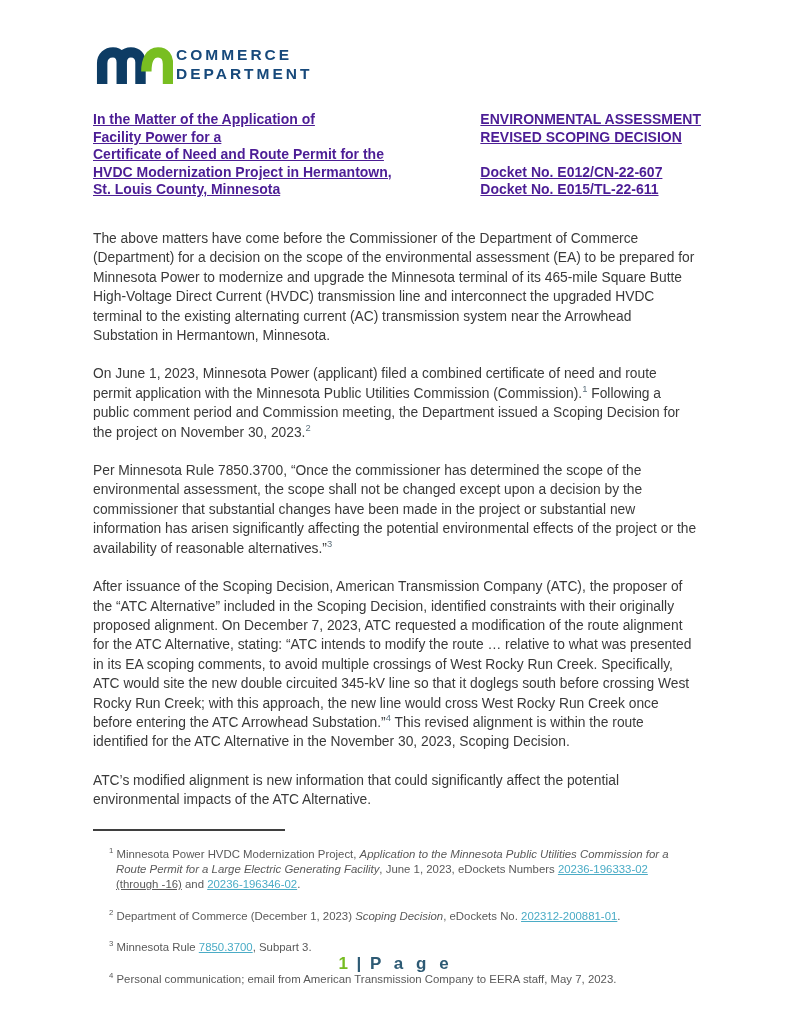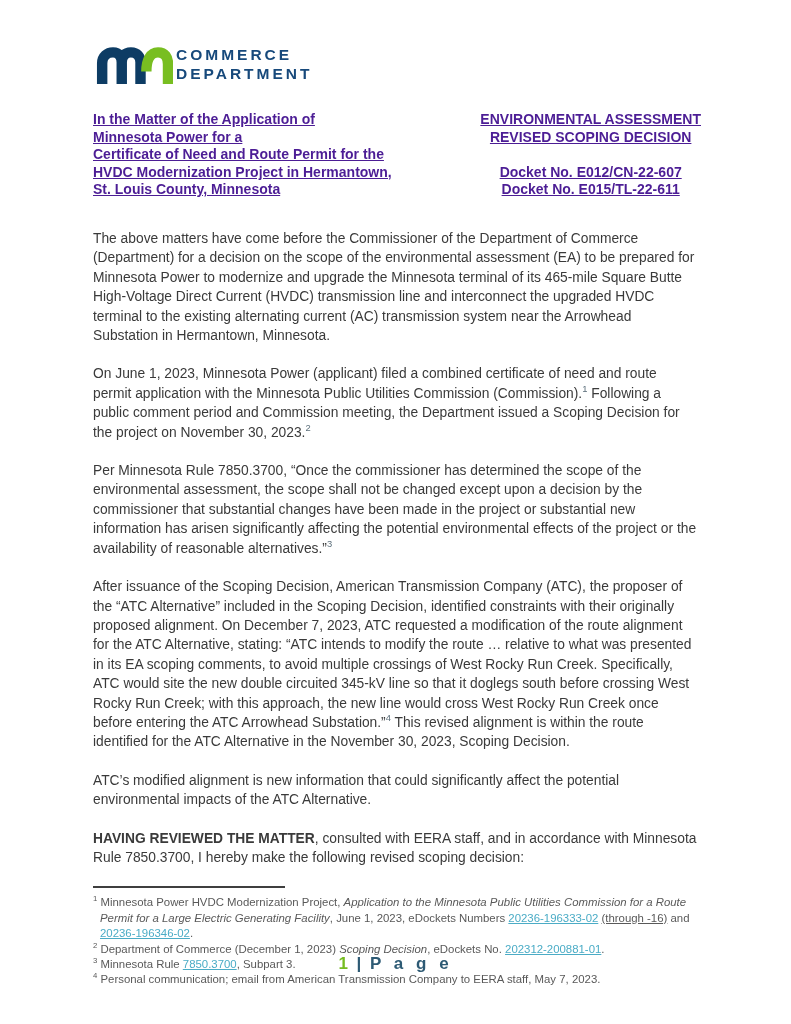--- a/index.html
+++ b/index.html
@@ -5,33 +5,33 @@
   html,body{margin:0;padding:0;background:#e8e8e8;}
   .page{position:relative;width:791px;height:1024px;margin:0 auto;background:#ffffff;
         font-family:"Liberation Sans",sans-serif;color:#3a3a3a;overflow:hidden;}
   
   .logo{position:absolute;left:93px;top:36px;display:flex;align-items:flex-start;gap:3px;}
   .logo-text{color:#17497b;font-weight:bold;font-size:15.5px;letter-spacing:3px;line-height:19px;padding-top:9px;}
   
   .caption{position:absolute;left:93px;top:111px;width:608px;display:flex;justify-content:space-between;
            font-weight:bold;color:#4c1d95;font-size:14px;line-height:17.6px;text-decoration:underline;}
   .caption .col div{min-height:17.6px;white-space:nowrap;}
-  .caption .right{text-align:center;margin-left:28px;}
+  .caption .right{text-align:left;margin-left:28px;}
   
   .content{position:absolute;left:93px;top:229px;width:612px;font-size:13.8px;line-height:19.4px;}
   .para{margin:0 8px 19px 0;}
   .b{font-weight:bold;}
   .i{font-style:italic;}
   .u{text-decoration:underline;}
   .lnk{color:#4bacc6;text-decoration:underline;cursor:pointer;}
   sup{font-size:0.68em;line-height:0;color:#5b6e7a;}
   
   .fnsep{border:none;border-top:2px solid #3f3f3f;width:192px;margin:16px 0 7px 0;}
   .footnotes{font-size:11.4px;line-height:15.4px;color:#595959;}
-  .fn{margin:0;padding-left:7px;text-indent:-7px;}
+  .fn{margin:16px;padding-left:7px;text-indent:-7px;}
   .footnotes sup{color:#595959;}
   
   .footer{position:absolute;left:0;top:954px;width:100%;text-align:center;
           font-size:17px;font-weight:bold;letter-spacing:2px;}
   .footer .num{color:#76bc21;}
   .footer .sep,.footer .lbl{color:#2d5a74;}
   .footer .lbl{letter-spacing:4px;}
 </style>
 </head>
 <body>
@@ -45,41 +45,40 @@
     </svg>
     <div class="logo-text">
       <div>COMMERCE</div>
       <div>DEPARTMENT</div>
     </div>
   </div>
 
   <div class="caption">
     <div class="col left">
       <div>In the Matter of the Application of</div>
-      <div>Minnesota Power for a</div>
+      <div>Facility Power for a</div>
       <div>Certificate of Need and Route Permit for the</div>
       <div>HVDC Modernization Project in Hermantown,</div>
       <div>St. Louis County, Minnesota</div>
     </div>
     <div class="col right">
       <div>ENVIRONMENTAL ASSESSMENT</div>
       <div>REVISED SCOPING DECISION</div>
       <div></div>
       <div>Docket No. E012/CN-22-607</div>
       <div>Docket No. E015/TL-22-611</div>
     </div>
   </div>
 
   <div class="content">
     <p class="para"><span>The above matters have come before the Commissioner of the Department of Commerce (Department) for a decision on the scope of the environmental assessment (EA) to be prepared for Minnesota Power to modernize and upgrade the Minnesota terminal of its 465-mile Square Butte High-Voltage Direct Current (HVDC) transmission line and interconnect the upgraded HVDC terminal to the existing alternating current (AC) transmission system near the Arrowhead Substation in Hermantown, Minnesota.</span></p>
     <p class="para"><span>On June 1, 2023, Minnesota Power (applicant) filed a combined certificate of need and route permit application with the Minnesota Public Utilities Commission (Commission).</span><sup>1</sup><span> Following a public comment period and Commission meeting, the Department issued a Scoping Decision for the project on November 30, 2023.</span><sup>2</sup></p>
     <p class="para"><span>Per Minnesota Rule 7850.3700, “Once the commissioner has determined the scope of the environmental assessment, the scope shall not be changed except upon a decision by the commissioner that substantial changes have been made in the project or substantial new information has arisen significantly affecting the potential environmental effects of the project or the availability of reasonable alternatives.”</span><sup>3</sup></p>
     <p class="para"><span>After issuance of the Scoping Decision, American Transmission Company (ATC), the proposer of the “ATC Alternative” included in the Scoping Decision, identified constraints with their originally proposed alignment. On December 7, 2023, ATC requested a modification of the route alignment for the ATC Alternative, stating: “ATC intends to modify the route … relative to what was presented in its EA scoping comments, to avoid multiple crossings of West Rocky Run Creek. Specifically, ATC would site the new double circuited 345-kV line so that it doglegs south before crossing West Rocky Run Creek; with this approach, the new line would cross West Rocky Run Creek once before entering the ATC Arrowhead Substation.”</span><sup>4</sup><span> This revised alignment is within the route identified for the ATC Alternative in the November 30, 2023, Scoping Decision.</span></p>
     <p class="para"><span>ATC’s modified alignment is new information that could significantly affect the potential environmental impacts of the ATC Alternative.</span></p>
-    <p class="para"><span class="b">HAVING REVIEWED THE MATTER</span><span>, consulted with EERA staff, and in accordance with Minnesota Rule 7850.3700, I hereby make the following revised scoping decision:</span></p>
 
     <hr class="fnsep">
     <div class="footnotes">
       <p class="fn"><sup>1</sup><span> Minnesota Power HVDC Modernization Project, </span><span class="i">Application to the Minnesota Public Utilities Commission for a Route Permit for a Large Electric Generating Facility</span><span>, June 1, 2023, eDockets Numbers </span><a class="lnk">20236-196333-02</a><span> </span><span class="u">(through -16)</span><span> and </span><a class="lnk">20236-196346-02</a><span>.</span></p>
       <p class="fn"><sup>2</sup><span> Department of Commerce (December 1, 2023) </span><span class="i">Scoping Decision</span><span>, eDockets No. </span><a class="lnk">202312-200881-01</a><span>.</span></p>
       <p class="fn"><sup>3</sup><span> Minnesota Rule </span><a class="lnk">7850.3700</a><span>, Subpart 3.</span></p>
       <p class="fn"><sup>4</sup><span> Personal communication; email from American Transmission Company to EERA staff, May 7, 2023.</span></p>
     </div>
   </div>
 

